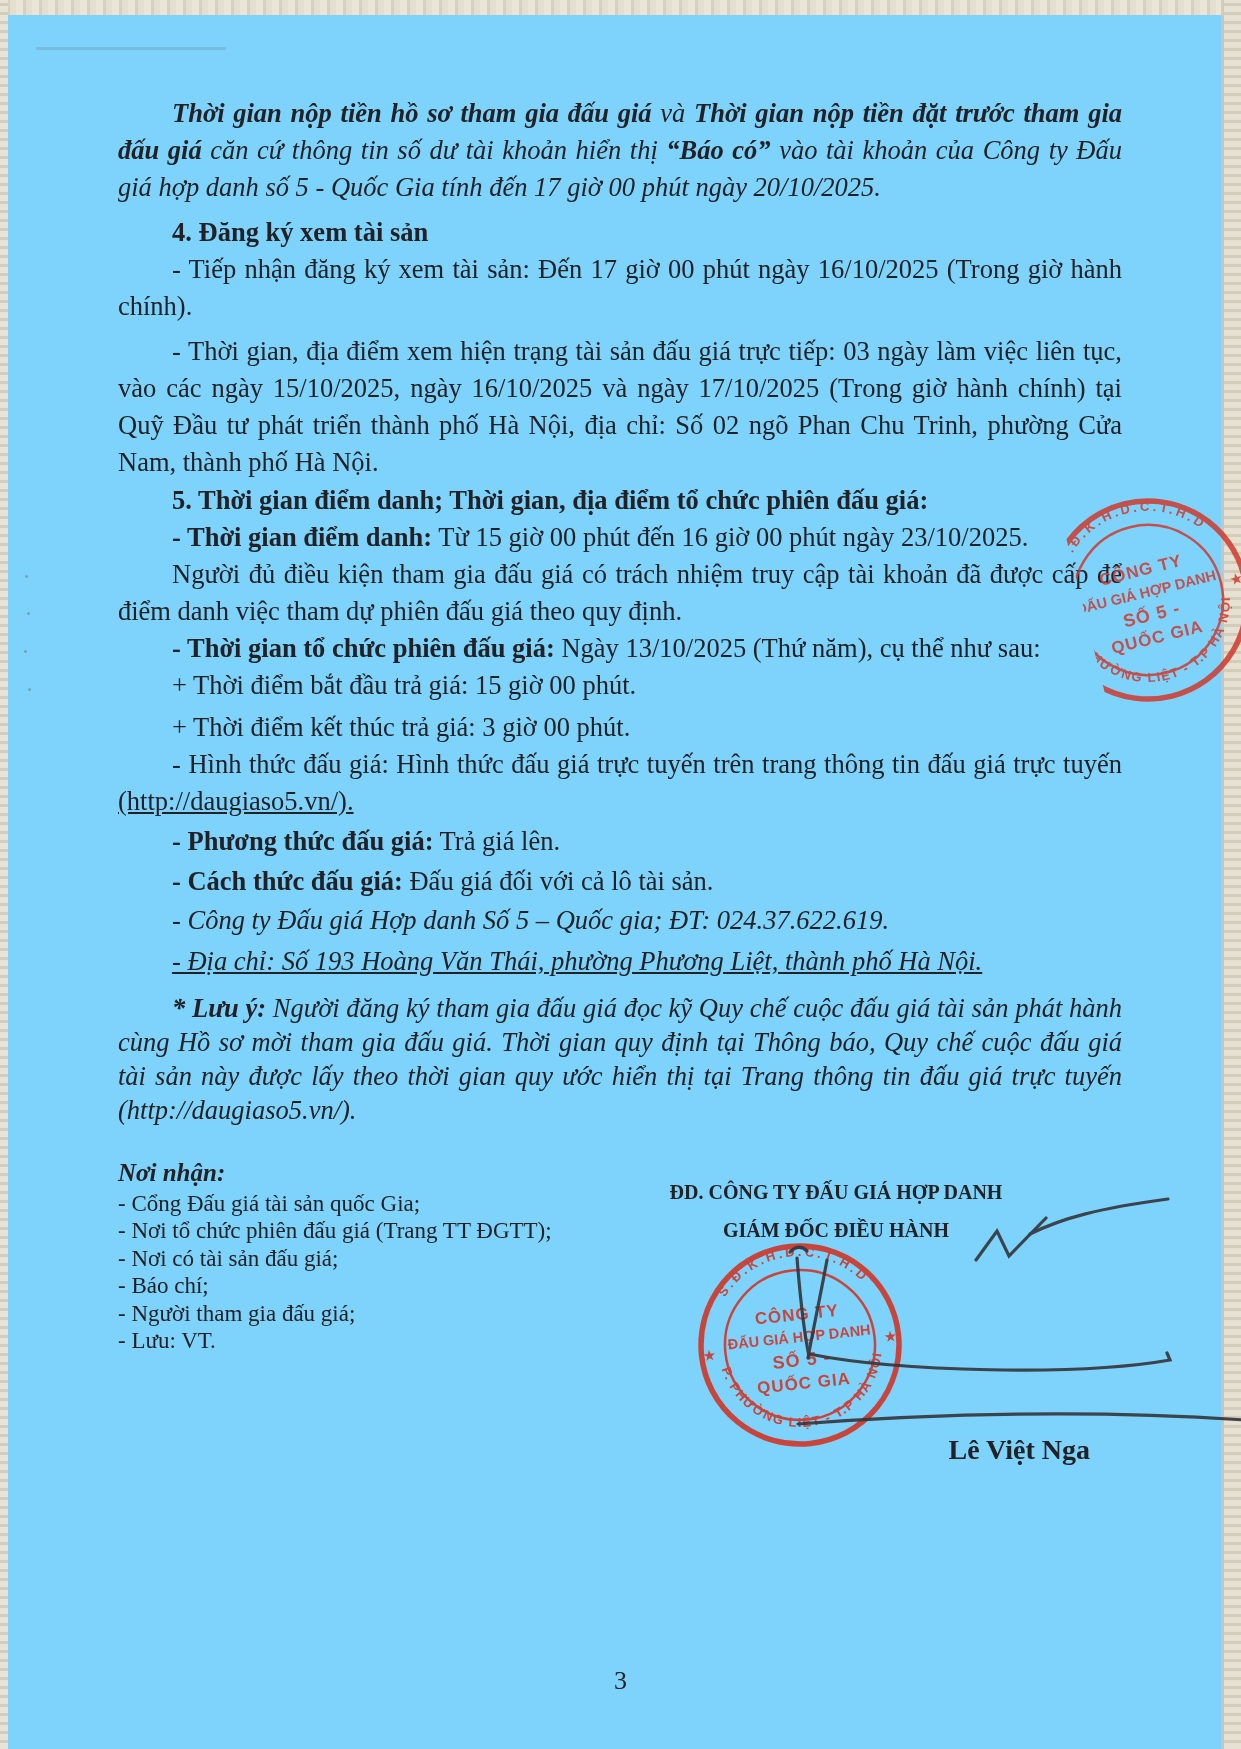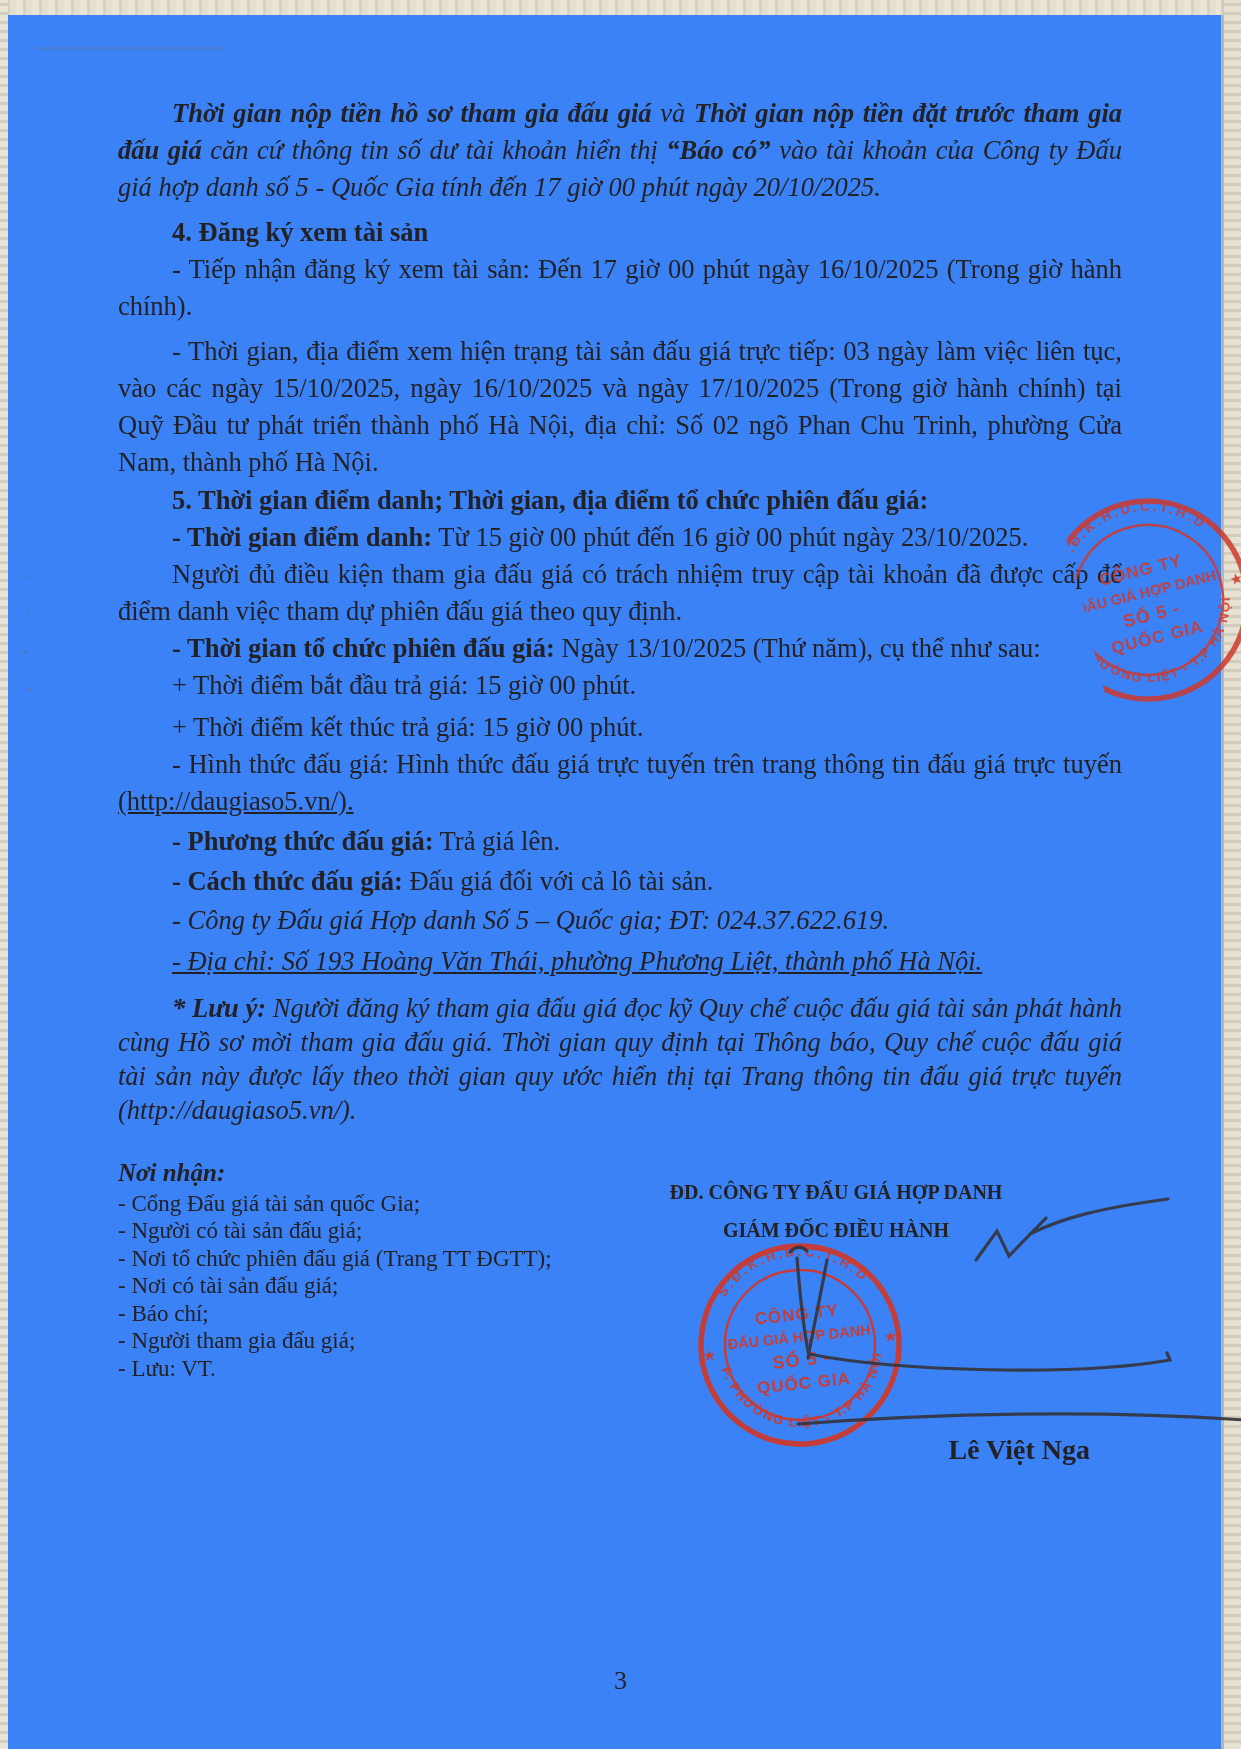--- a/index.html
+++ b/index.html
@@ -1,18 +1,18 @@
 <!DOCTYPE html>
 <html><head>
 <meta charset="utf-8">
 <style>
   html,body{margin:0;padding:0;background:#e9e6dd;}
   .page{
     position:relative; width:1241px; height:1749px; margin:0 auto;
-    background:#3b82f6; overflow:hidden;
+    background:#7dd3fc; overflow:hidden;
     font-family:"Liberation Serif","DejaVu Serif",serif;
     color:#222126;
   }
   
   .edge-top{position:absolute;left:0;top:0;width:1241px;height:15px;
     background:repeating-linear-gradient(90deg,#eae5d7 0 7px,#d6d0bf 7px 10px,#e3decf 10px 16px);}
   .edge-left{position:absolute;left:0;top:0;width:8px;height:1749px;
     background:repeating-linear-gradient(0deg,#e8e3d5 0 6px,#d3cdbc 6px 9px);}
   .edge-right{position:absolute;right:0;top:0;width:17px;height:1749px;
     background:repeating-linear-gradient(0deg,#e6e1d2 0 6px,#d2ccba 6px 9px);}
@@ -67,35 +67,34 @@
 
     <p class="head mt8">4. Đăng ký xem tài sản</p>
     <p>- Tiếp nhận đăng ký xem tài sản: Đến 17 giờ 00 phút ngày 16/10/2025 (Trong giờ hành chính).</p>
     <p class="mt8">- Thời gian, địa điểm xem hiện trạng tài sản đấu giá trực tiếp: 03 ngày làm việc liên tục, vào các ngày 15/10/2025, ngày 16/10/2025 và ngày 17/10/2025 (Trong giờ hành chính) tại Quỹ Đầu tư phát triển thành phố Hà Nội, địa chỉ: Số 02 ngõ Phan Chu Trinh, phường Cửa Nam, thành phố Hà Nội.</p>
 
     <p class="head mt1">5. Thời gian điểm danh; Thời gian, địa điểm tổ chức phiên đấu giá:</p>
     <p><span class="b">- Thời gian điểm danh:</span><span> Từ 15 giờ 00 phút đến 16 giờ 00 phút ngày 23/10/2025.</span></p>
     <p>Người đủ điều kiện tham gia đấu giá có trách nhiệm truy cập tài khoản đã được cấp để điểm danh việc tham dự phiên đấu giá theo quy định.</p>
     <p><span class="b">- Thời gian tổ chức phiên đấu giá:</span><span> Ngày 13/10/2025 (Thứ năm), cụ thể như sau:</span></p>
     <p>+ Thời điểm bắt đầu trả giá: 15 giờ 00 phút.</p>
-    <p class="mt5">+ Thời điểm kết thúc trả giá: 15 giờ 00 phút.</p>
+    <p class="mt5">+ Thời điểm kết thúc trả giá: 3 giờ 00 phút.</p>
     <p><span>- Hình thức đấu giá: Hình thức đấu giá trực tuyến trên trang thông tin đấu giá trực tuyến </span><span class="u">(http://daugiaso5.vn/).</span></p>
     <p class="mt3"><span class="b">- Phương thức đấu giá:</span><span> Trả giá lên.</span></p>
     <p class="mt3"><span class="b">- Cách thức đấu giá:</span><span> Đấu giá đối với cả lô tài sản.</span></p>
 
     <p class="it mt2">- Công ty Đấu giá Hợp danh Số 5 – Quốc gia; ĐT: 024.37.622.619.</p>
     <p class="it mt4">- Địa chỉ: Số 193 Hoàng Văn Thái, phường Phương Liệt, thành phố Hà Nội.</p>
 
     <p class="it note mt11"><span class="b">* Lưu ý:</span><span> Người đăng ký tham gia đấu giá đọc kỹ Quy chế cuộc đấu giá tài sản phát hành cùng Hồ sơ mời tham gia đấu giá. Thời gian quy định tại Thông báo, Quy chế cuộc đấu giá tài sản này được lấy theo thời gian quy ước hiển thị tại Trang thông tin đấu giá trực tuyến (http://daugiaso5.vn/).</span></p>
   </div>
 
   <div class="recipients">
     <div class="rlabel">Nơi nhận:</div>
     <div>- Cổng Đấu giá tài sản quốc Gia;</div>
-    <div>- Người có tài sản đấu giá;</div>
     <div>- Nơi tổ chức phiên đấu giá (Trang TT ĐGTT);</div>
     <div>- Nơi có tài sản đấu giá;</div>
     <div>- Báo chí;</div>
     <div>- Người tham gia đấu giá;</div>
     <div>- Lưu: VT.</div>
   </div>
 
   <div class="signoff">
     <div>ĐD. CÔNG TY ĐẤU GIÁ HỢP DANH</div>
     <div>GIÁM ĐỐC ĐIỀU HÀNH</div>

